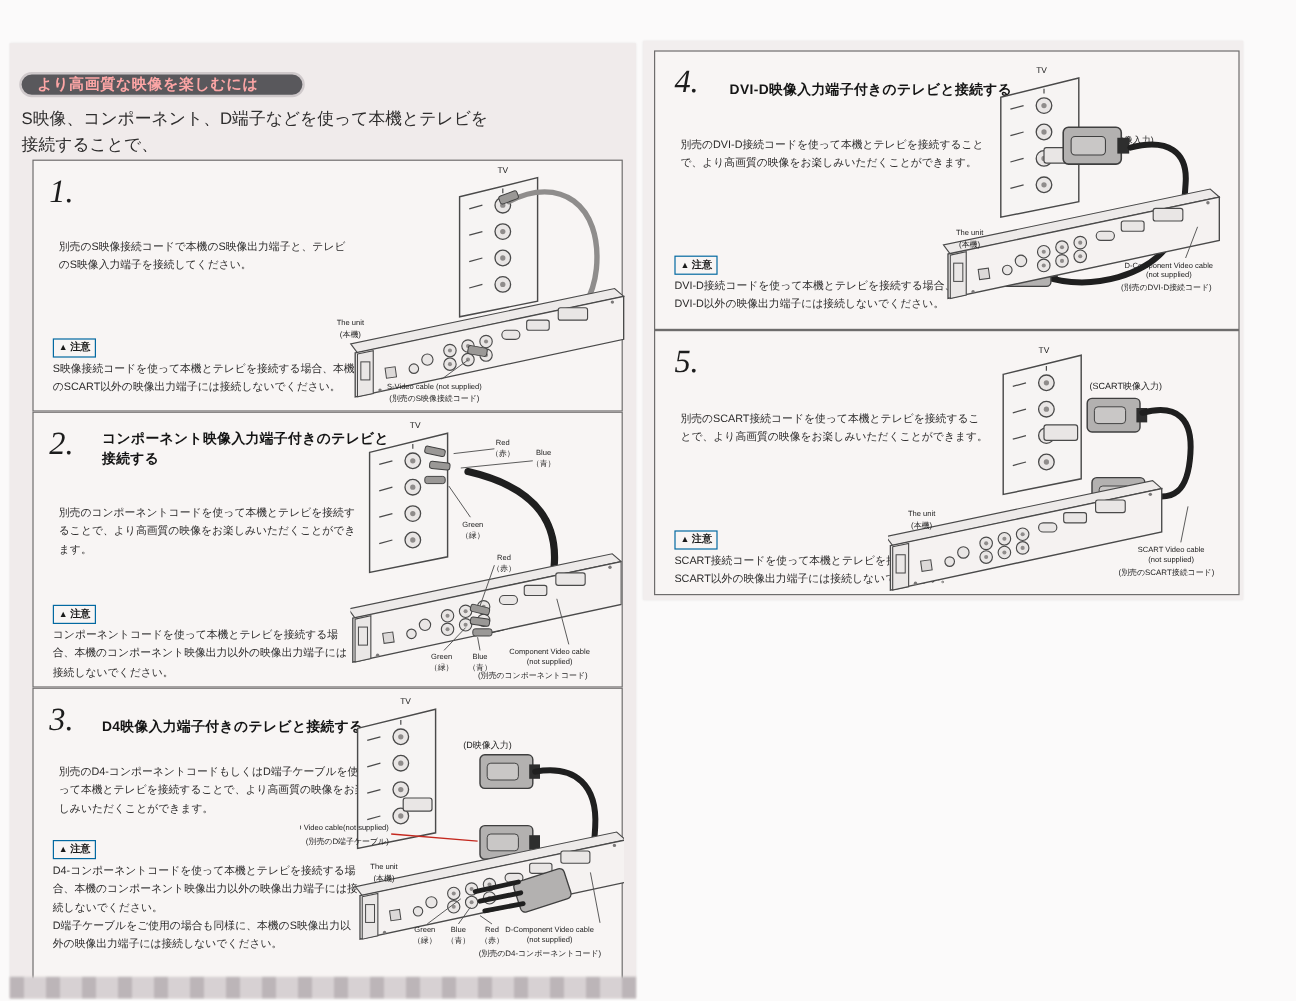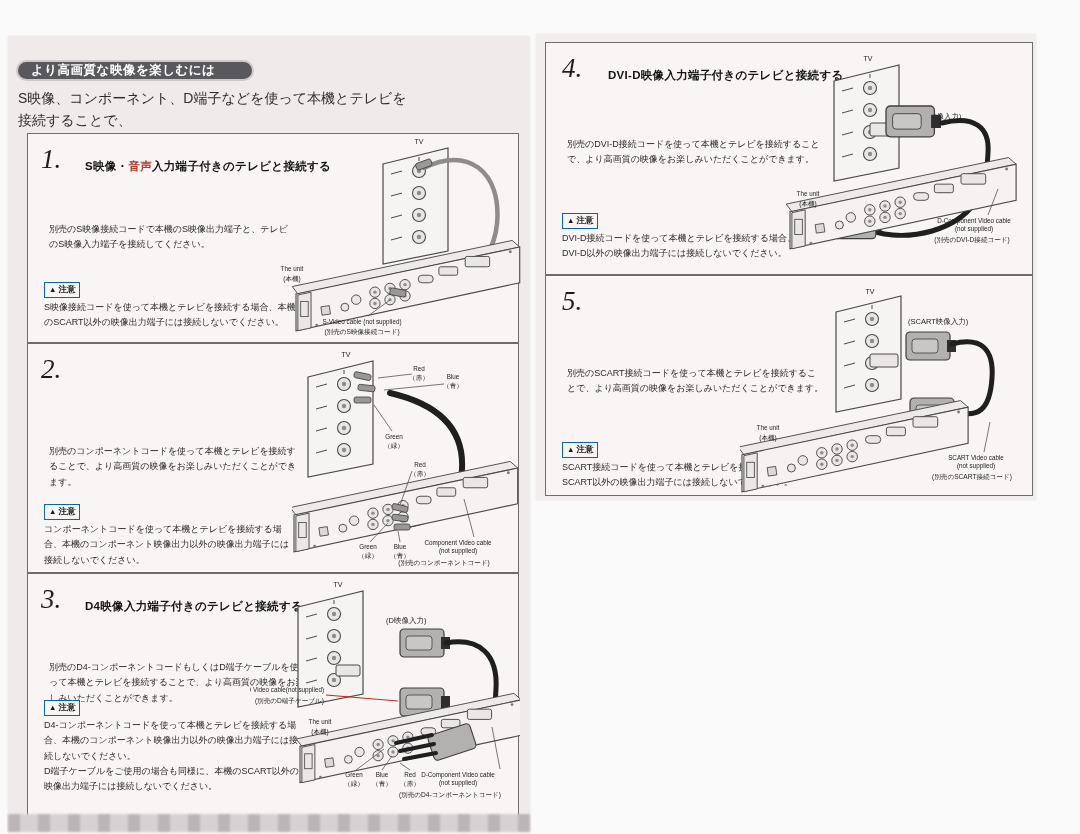--- a/index.html
+++ b/index.html
@@ -5,35 +5,35 @@
   html,body{margin:0;padding:0;background:#fbfafa;}
   #stage{position:relative;width:1080px;height:834px;overflow:hidden;
          font-family:"Liberation Sans","DejaVu Sans",sans-serif;color:#222;}
   .page{position:absolute;box-shadow:0 0 2px rgba(0,0,0,.08);}
   #pageL{left:8px;top:36px;width:522px;height:796px;background:#f0ebeb;}
   #pageR{left:536px;top:34px;width:500px;height:466px;background:#f2eeee;}
   #pageL-strip{position:absolute;left:0;top:778px;width:522px;height:18px;background:#d7d1d3;
      background-image:repeating-linear-gradient(90deg,rgba(80,70,76,.20) 0 12px,rgba(80,70,76,0) 12px 30px);
      filter:blur(1px);}
   .hdrbar{position:absolute;left:8px;top:24px;width:238px;height:21px;background:#59585c;
-     border:2px solid #cfc9cb;border-radius:11px;color:#ffffff;font-weight:bold;font-size:12.5px;
+     border:2px solid #cfc9cb;border-radius:11px;color:#fca5a5;font-weight:bold;font-size:12.5px;
      line-height:17px;padding-left:13px;box-sizing:border-box;letter-spacing:.5px;}
   .intro{position:absolute;left:10px;top:52px;width:400px;font-size:14px;line-height:1.55;color:#2e2d2d;}
   .box{position:absolute;background:#f8f5f4;border:1.5px solid #6e6c6c;box-sizing:border-box;}
   #box1{left:19px;top:97px;width:492px;height:210px;}
   #box2{left:19px;top:307px;width:492px;height:230px;}
   #box3{left:19px;top:537px;width:492px;height:247px;}
   #box4{left:9px;top:8px;width:488px;height:233px;}
   #box5{left:9px;top:241px;width:488px;height:221px;}
   .num{position:absolute;left:13px;top:10px;font-family:"Liberation Serif","DejaVu Serif",serif;
        font-style:italic;font-size:27px;color:#1c1c1c;}
   .ttl{position:absolute;left:57px;top:24px;font-size:11.5px;font-weight:bold;color:#141414;
        letter-spacing:.3px;line-height:1.45;}
   .ttl .accent{color:#b23a2e;}
-  .bd{position:absolute;left:21px;font-size:9px;line-height:1.7;color:#2b2a2a;margin-top:24px;}
+  .bd{position:absolute;left:21px;font-size:9px;line-height:1.7;color:#2b2a2a;}
   .cl{position:absolute;left:16px;border:1px solid #0369a1;background:#f8f5f4;
       font-size:8.5px;font-weight:bold;padding:1px 4px;color:#1a1a1a;}
   .cl .mk{font-size:7.5px;margin-right:2px;}
   .ct{position:absolute;left:16px;font-size:9px;line-height:1.7;color:#2b2a2a;}
   svg.dia{position:absolute;}
   svg.dia text{font-family:"Liberation Sans","DejaVu Sans",sans-serif;fill:#222;}
   .t{font-size:6.3px;}
   .tj{font-size:6.6px;}
   .ti{font-size:7.5px;}
   .tv{font-size:7px;}
@@ -112,23 +112,20 @@
   <div id="pageL" class="page">
     <div class="hdrbar">
       <span>より高画質な映像を楽しむには</span>
     </div>
     <div class="intro">
       <div>S映像、コンポーネント、D端子などを使って本機とテレビを接続することで、</div>
     </div>
 
     <div id="box1" class="box">
       <div class="num">1.</div>
-      <div class="ttl" style="width:280px">
-        <span>S映像・</span><span class="accent">音声</span><span>入力端子付きのテレビと接続する</span>
-      </div>
       <div class="bd" style="top:64px;width:248px">別売のS映像接続コードで本機のS映像出力端子と、テレビのS映像入力端子を接続してください。</div>
       <div class="cl" style="top:148px">
         <span class="mk">▲</span><span>注意</span>
       </div>
       <div class="ct" style="top:166px;width:258px">S映像接続コードを使って本機とテレビを接続する場合、本機のSCART以外の映像出力端子には接続しないでください。</div>
 
       <svg class="dia" style="left:250px;top:0" width="244" height="207" viewBox="0 0 244 207">
         <text class="tv" x="141" y="10" text-anchor="middle">TV</text>
         <use href="#tvpanel" transform="translate(105,14)"></use>
         <path class="cableg" stroke-width="4.5" d="M146,34 C188,12 224,36 219,90 C214,138 172,158 126,159"></path>
@@ -138,20 +135,21 @@
         <text class="t" x="14" y="137" text-anchor="middle">The unit</text>
         <text class="tj" x="14" y="147" text-anchor="middle">(本機)</text>
         <path class="leader" d="M112,166 L90,182"></path>
         <text class="t" x="84" y="190" text-anchor="middle">S-Video cable (not supplied)</text>
         <text class="tj" x="84" y="200" text-anchor="middle">(別売のS映像接続コード)</text>
       </svg>
     </div>
 
     <div id="box2" class="box">
       <div class="num">2.</div>
+      <div class="ttl" style="top:14px;width:250px">コンポーネント映像入力端子付きのテレビと接続する</div>
       <div class="bd" style="top:76px;width:252px">別売のコンポーネントコードを使って本機とテレビを接続することで、より高画質の映像をお楽しみいただくことができます。</div>
       <div class="cl" style="top:160px">
         <span class="mk">▲</span><span>注意</span>
       </div>
       <div class="ct" style="top:178px;width:252px">コンポーネントコードを使って本機とテレビを接続する場合、本機のコンポーネント映像出力以外の映像出力端子には接続しないでください。</div>
 
       <svg class="dia" style="left:264px;top:3" width="226" height="224" viewBox="0 0 226 224">
         <text class="tv" x="54" y="10" text-anchor="middle">TV</text>
         <use href="#tvpanel" transform="translate(16,14)"></use>
         <g fill="#9a9896" stroke="#3f3f3f" stroke-width=".8">
@@ -191,21 +189,21 @@
 
     <div id="box3" class="box">
       <div class="num">3.</div>
       <div class="ttl" style="width:300px">D4映像入力端子付きのテレビと接続する</div>
       <div class="bd" style="top:62px;width:256px">別売のD4-コンポーネントコードもしくはD端子ケーブルを使って本機とテレビを接続することで、より高画質の映像をお楽しみいただくことができます。</div>
       <div class="cl" style="top:126px">
         <span class="mk">▲</span><span>注意</span>
       </div>
       <div class="ct" style="top:144px;width:256px">
         <div>D4-コンポーネントコードを使って本機とテレビを接続する場合、本機のコンポーネント映像出力以外の映像出力端子には接続しないでください。</div>
-        <div>D端子ケーブルをご使用の場合も同様に、本機のSCART以外の映像出力端子には接続しないでください。</div>
+        <div>D端子ケーブルをご使用の場合も同様に、本機のS映像出力以外の映像出力端子には接続しないでください。</div>
       </div>
 
       <svg class="dia" style="left:222px;top:3" width="270" height="240" viewBox="0 0 270 240">
         <text class="tv" x="88" y="10" text-anchor="middle">TV</text>
         <use href="#tvpanel" transform="translate(48,14)"></use>
         <rect x="86" y="88" width="24" height="11" rx="2" fill="#e9e6e5" stroke="#4a4a4a"></rect>
         <text class="ti" x="136" y="46">(D映像入力)</text>
         <use href="#dplug" transform="translate(150,52)"></use>
         <path class="cable" stroke-width="5" d="M196,66 C230,60 248,78 246,112 C244,152 238,168 216,164"></path>
         <use href="#dplug" transform="translate(150,111)"></use>

